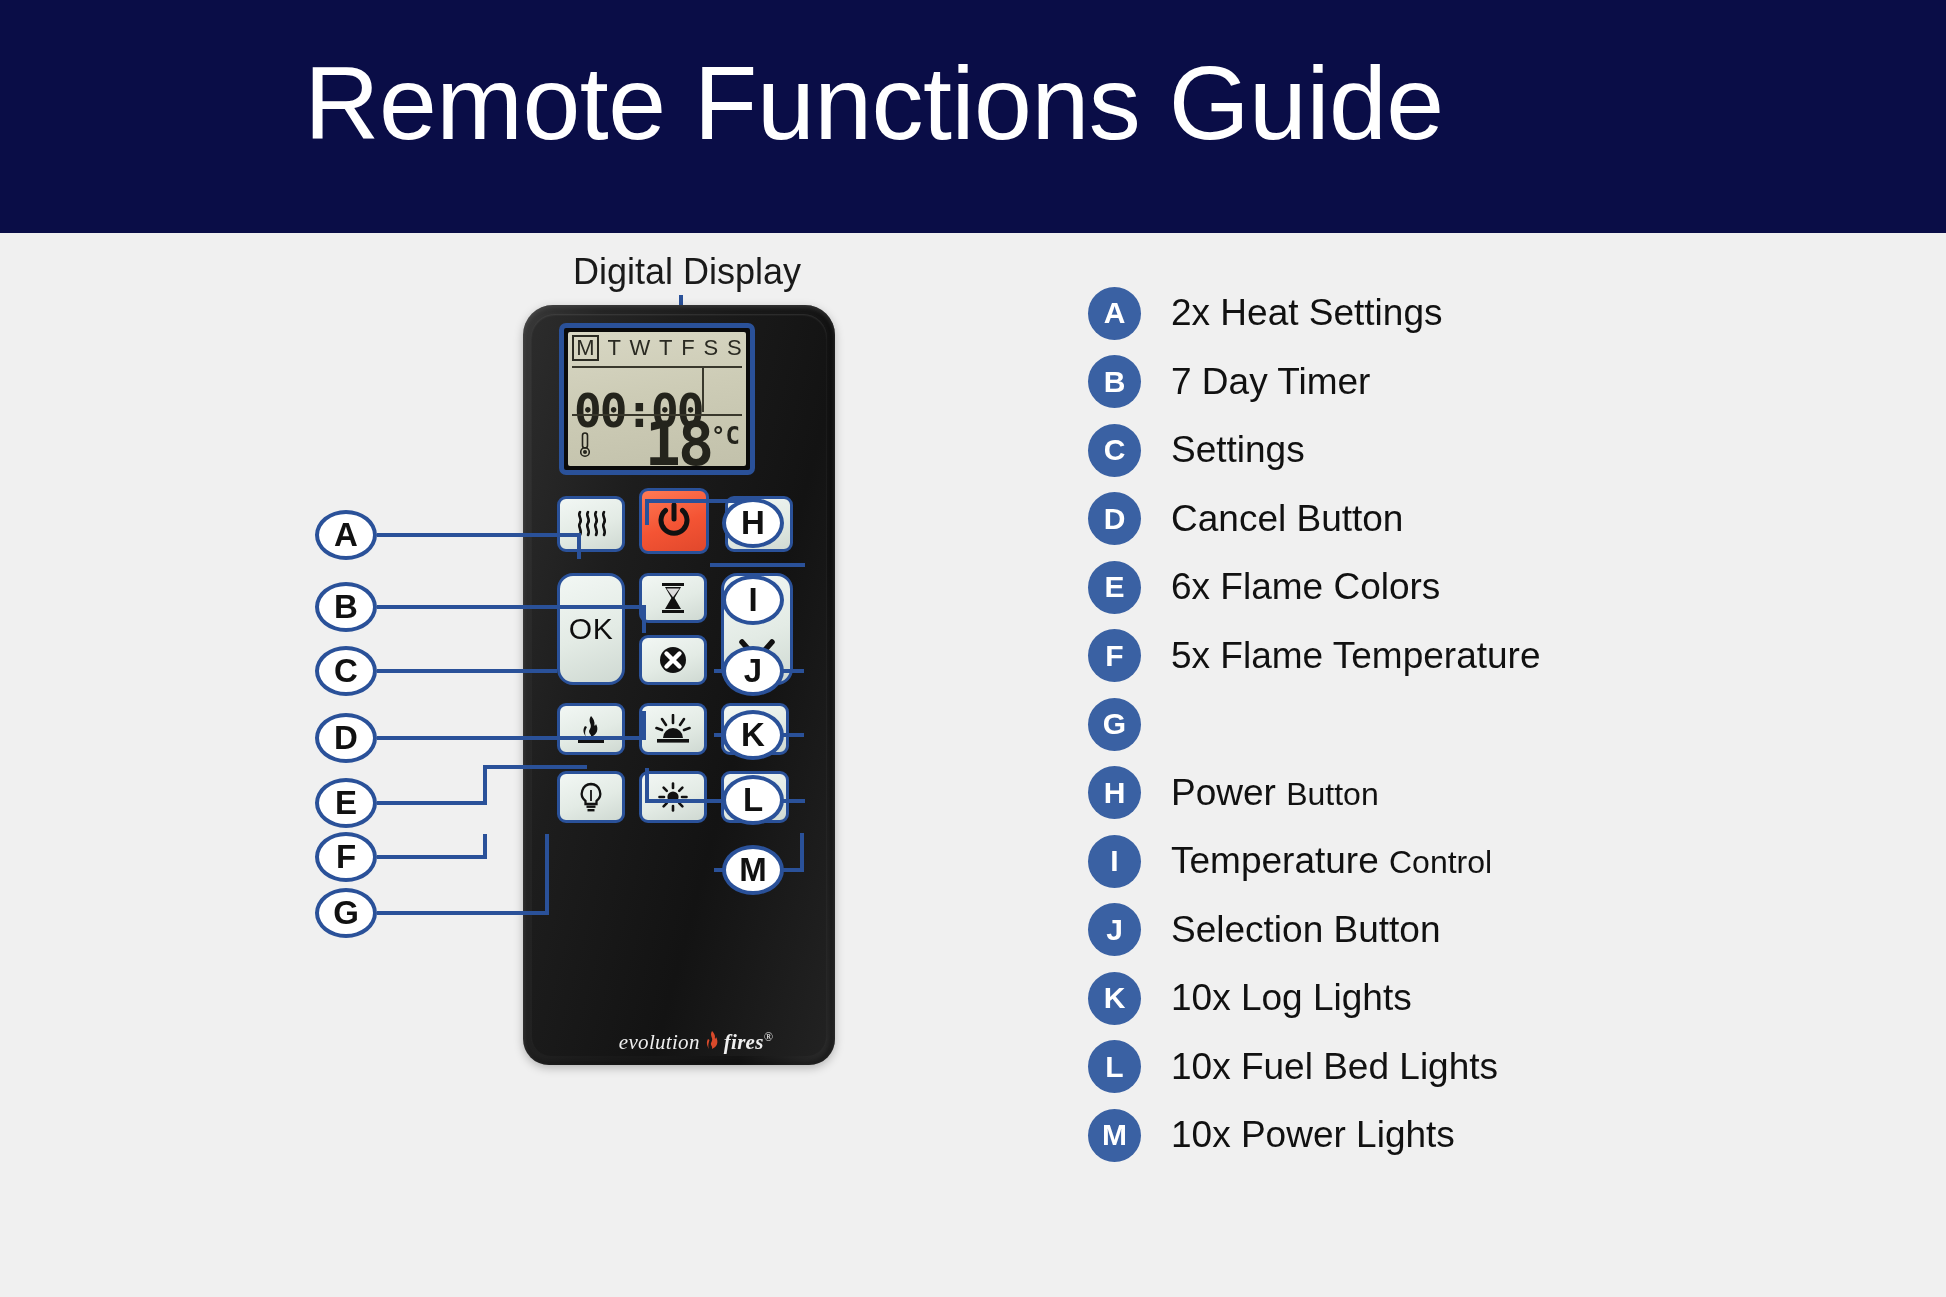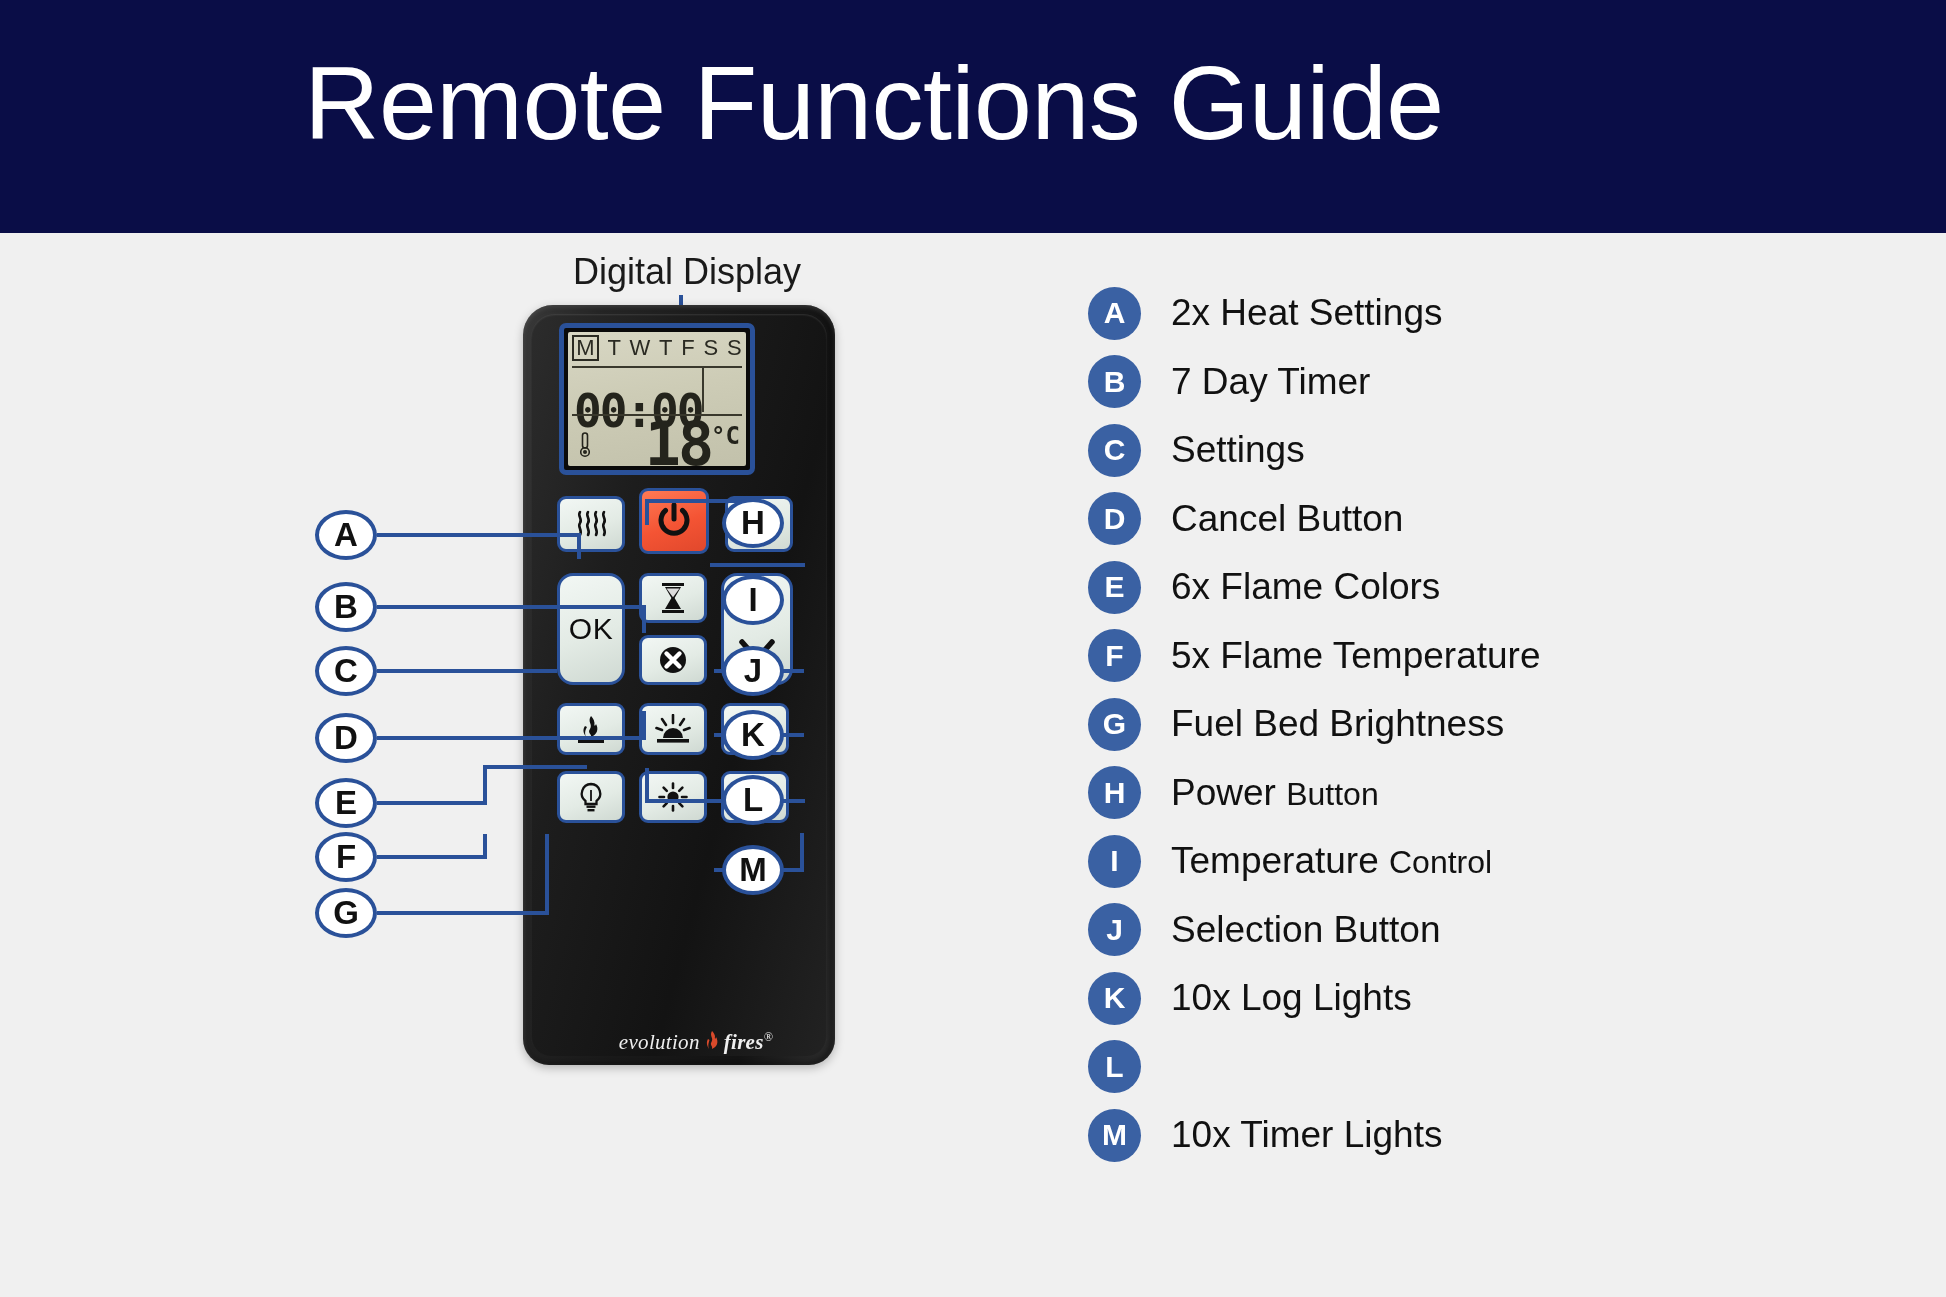--- a/index.html
+++ b/index.html
@@ -405,21 +405,20 @@
         <div class="legend-text">6x Flame Colors</div>
       </div>
 
       <div class="legend-row">
         <div class="legend-badge">F</div>
         <div class="legend-text">5x Flame Temperature</div>
       </div>
 
       <div class="legend-row">
         <div class="legend-badge">G</div>
-        <div class="legend-text">Fuel Bed Brightness</div>
       </div>
 
       <div class="legend-row">
         <div class="legend-badge">H</div>
         <div class="legend-text"><span>Power</span> <span class="sm">Button</span></div>
       </div>
 
       <div class="legend-row">
         <div class="legend-badge">I</div>
         <div class="legend-text"><span>Temperature</span> <span class="sm">Control</span></div>
@@ -430,22 +429,23 @@
         <div class="legend-text">Selection Button</div>
       </div>
 
       <div class="legend-row">
         <div class="legend-badge">K</div>
         <div class="legend-text">10x Log Lights</div>
       </div>
 
       <div class="legend-row">
         <div class="legend-badge">L</div>
+        <div class="legend-text">10x Fuel Bed Lights</div>
       </div>
 
       <div class="legend-row">
         <div class="legend-badge">M</div>
-        <div class="legend-text">10x Timer Lights</div>
+        <div class="legend-text">10x Power Lights</div>
       </div>
 
     </div>
   </div>
 </div>
 
 </body></html>

